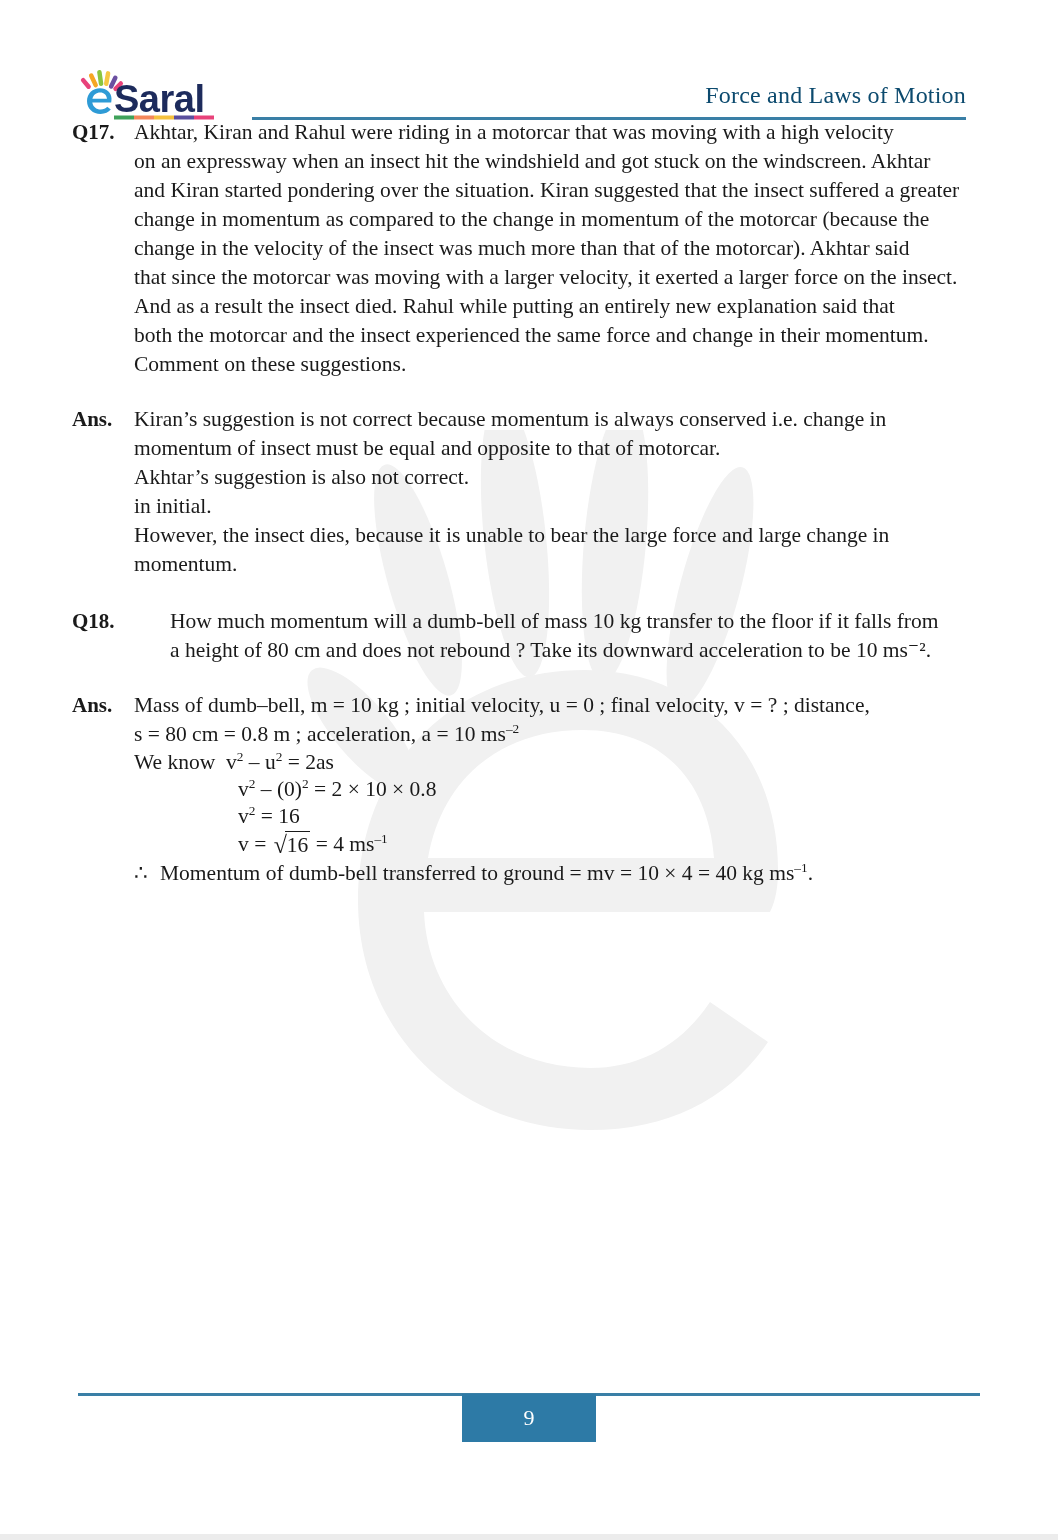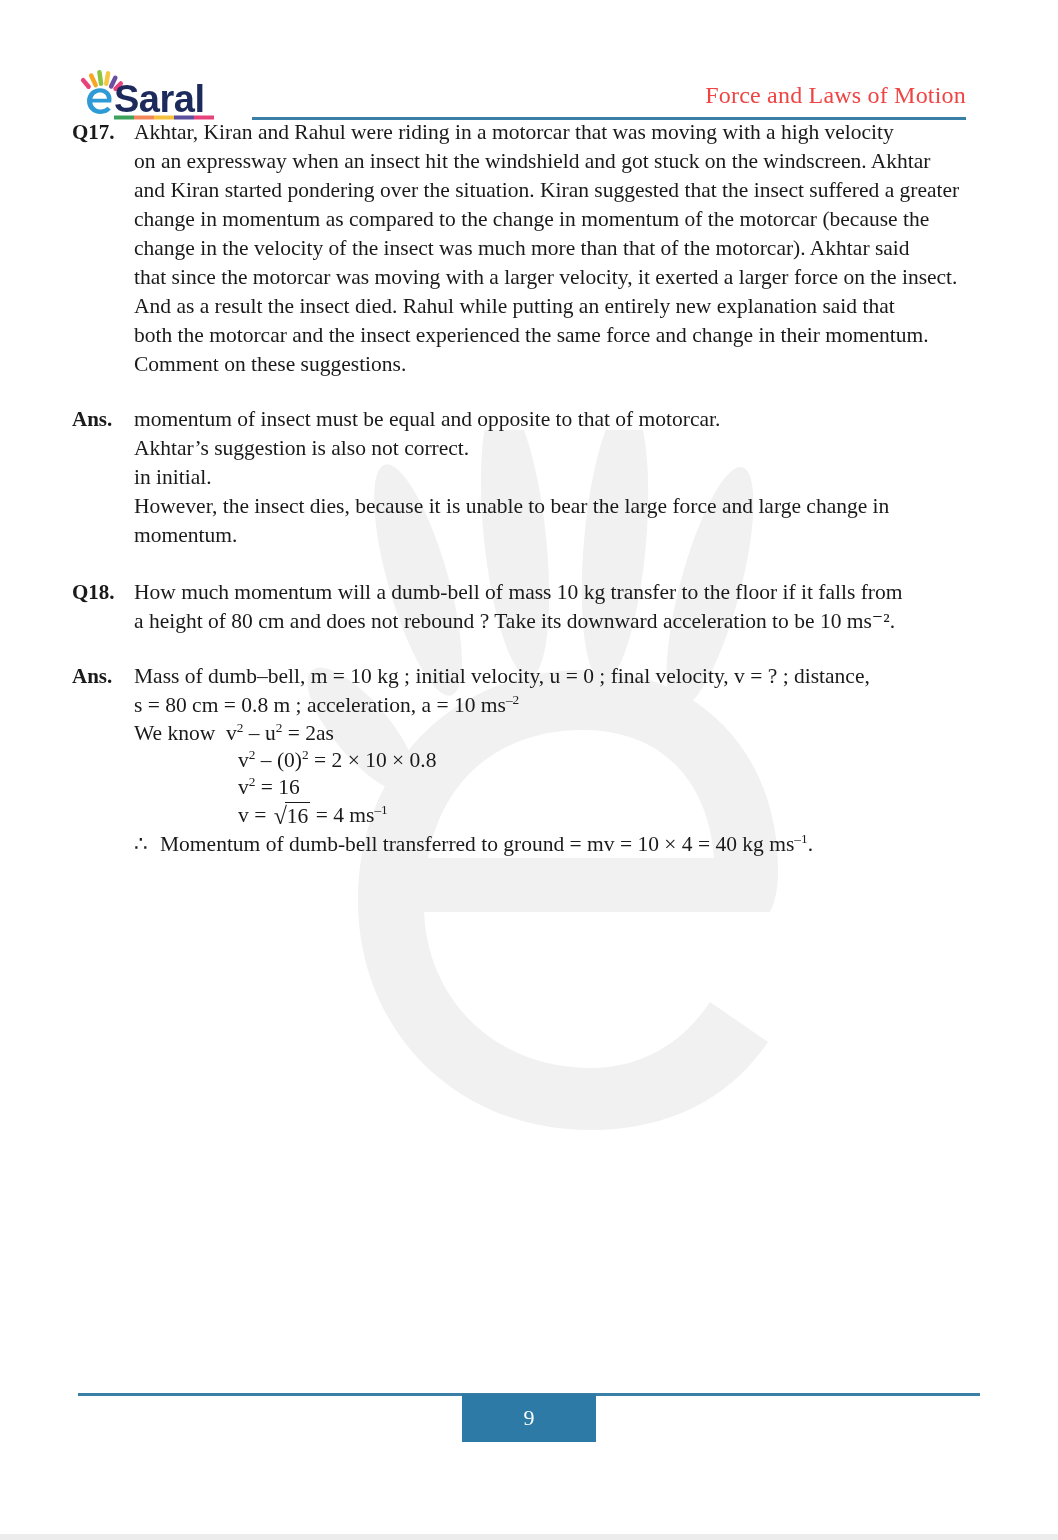--- a/index.html
+++ b/index.html
@@ -57,21 +57,21 @@
     width: 160px;
     height: 52px;
   }
   .logo svg { display: block; }
   .header-title {
     position: absolute;
     right: 92px;
     top: 64px;
     font-size: 24px;
     font-family: "Liberation Serif", "DejaVu Serif", serif;
-    color: #ef4444;
+    color: #0c4a6e;
     letter-spacing: 0.2px;
     white-space: nowrap;
   }
   .header-rule {
     position: absolute;
     left: 252px;
     right: 92px;
     top: 99px;
     height: 2.5px;
     background: #3a7fa6;
@@ -105,21 +105,21 @@
   .block .label.ans { text-align: left; }
   .block .body {
     flex: 1 1 auto;
     font-size: 21.5px;
     line-height: 29px;
   }
   .line { display: block; white-space: nowrap; }
 
   .q17 { margin-top: 0px; }
   .a17 { margin-top: 26px; }
-  .q18 { margin-top: 28px; }
+  .q18 { margin-top: 28px; gap: 36px; }
   .a18 { margin-top: 26px; }
 
   
   .math { font-size: 21.5px; line-height: 27px; white-space: nowrap; }
   .math.indent1 { padding-left: 0px; }
   .math.indent2 { padding-left: 104px; }
   .math.concl { padding-left: 0px; margin-top: 2px; }
   sup { font-size: 0.62em; vertical-align: super; line-height: 0; }
   .sqrt {
     display: inline-block;
@@ -257,20 +257,21 @@
         <span class="line">that since the motorcar was moving with a larger velocity, it exerted a larger force on the insect.</span>
         <span class="line">And as a result the insect died. Rahul while putting an entirely new explanation said that</span>
         <span class="line">both the motorcar and the insect experienced the same force and change in their momentum.</span>
         <span class="line">Comment on these suggestions.</span>
       </div>
     </div>
 
     <div class="block a17">
       <div class="label ans">Ans.</div>
       <div class="body">
+        <span class="line">Kiran’s suggestion is not correct because momentum is always conserved i.e. change in</span>
         <span class="line">momentum of insect must be equal and opposite to that of motorcar.</span>
         <span class="line">Akhtar’s suggestion is also not correct.</span>
         <span class="line">in initial.</span>
         <span class="line">However, the insect dies, because it is unable to bear the large force and large change in</span>
         <span class="line">momentum.</span>
       </div>
     </div>
 
     <div class="block q18">
       <div class="label">Q18.</div>

